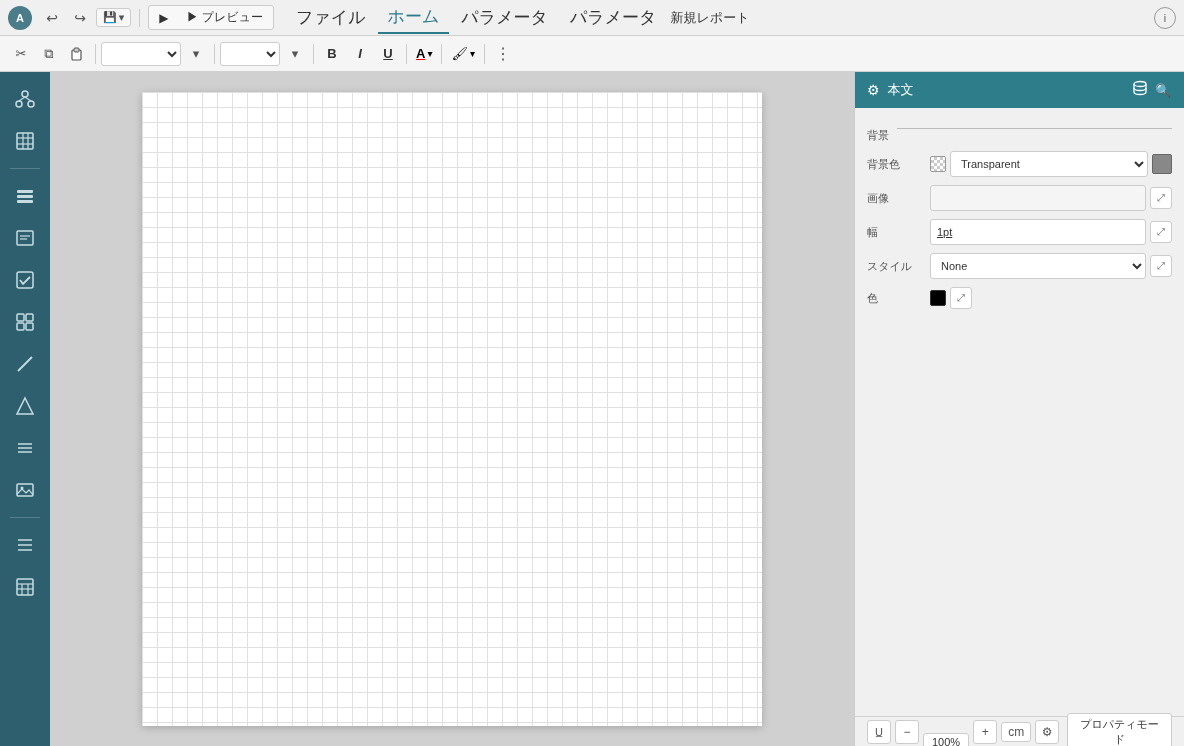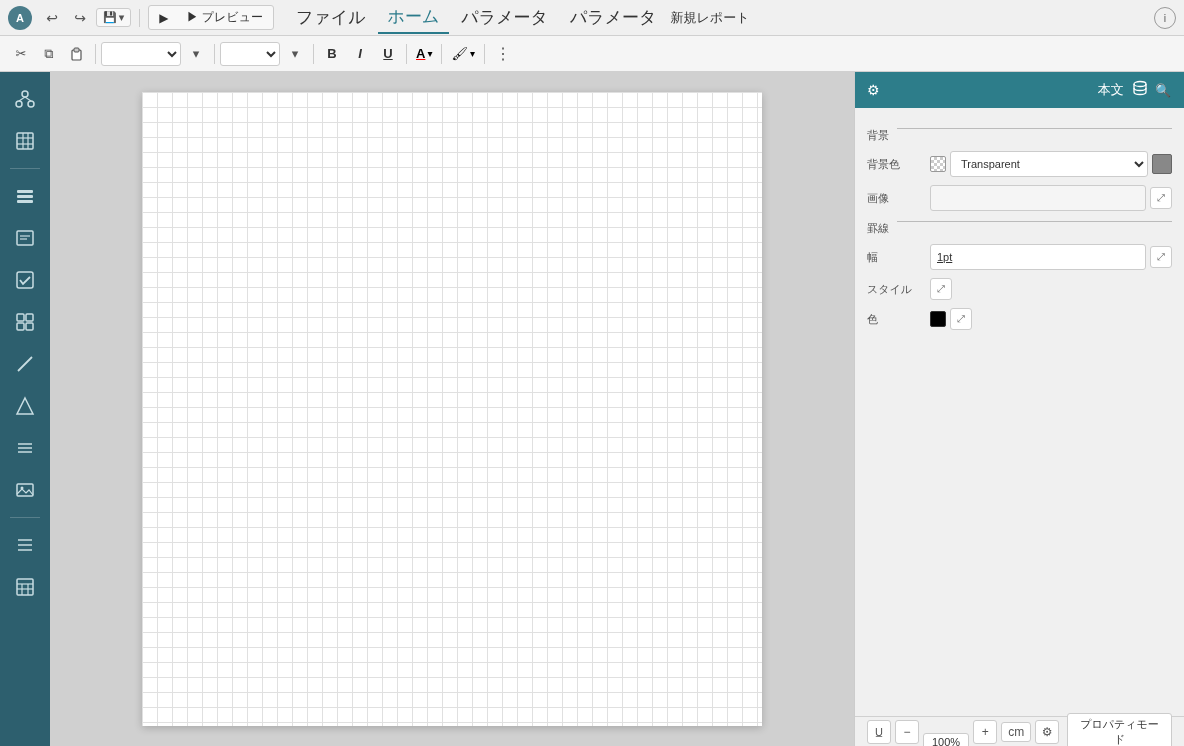--- a/index.html
+++ b/index.html
@@ -171,21 +171,21 @@
     .props-header {
       height: 36px;
       background: #2d7d8a;
       display: flex;
       align-items: center;
       padding: 0 12px;
       gap: 8px;
     }
     .props-header .gear-icon { color: white; font-size: 14px; }
     .props-tab {
-      flex: 1; text-align: right; color: white; font-size: 13px;
+      flex: 1; text-align: left; color: white; font-size: 13px;
       font-weight: 500;
     }
     .props-db-icon { color: white; font-size: 16px; cursor: pointer; }
     .props-search-icon { color: white; font-size: 13px; cursor: pointer; }
 
     .props-body {
       flex: 1;
       padding: 10px 12px;
       overflow-y: auto;
     }
@@ -544,36 +544,37 @@
       </div>
 
       <div class="prop-row">
         <span class="prop-label">画像</span>
         <div class="prop-control">
           <div class="image-dropdown"></div>
           <div class="prop-expand">⤢</div>
         </div>
       </div>
 
-      <div class="prop-section-header">
-        <span class="prop-section-label">罫線</span>
-        <div class="prop-section-line"></div>
-      </div>
 
       <div class="prop-row">
         <span class="prop-label">幅</span>
         <div class="prop-control">
           <input class="prop-input" value="1pt" type="text" style="flex: 1 1 0%; text-decoration: underline;">
           <div class="prop-expand">⤢</div>
         </div>
       </div>
 
       <div class="prop-row">
         <span class="prop-label">スタイル</span>
         <div class="prop-control">
+          <select class="prop-select">
+            <option>None</option>
+            <option>Solid</option>
+            <option>Dashed</option>
+          </select>
           <div class="prop-expand">⤢</div>
         </div>
       </div>
 
       <div class="prop-row">
         <span class="prop-label">色</span>
         <div class="prop-control">
           <div class="color-swatch-black"></div>
           <div class="prop-expand">⤢</div>
         </div>

